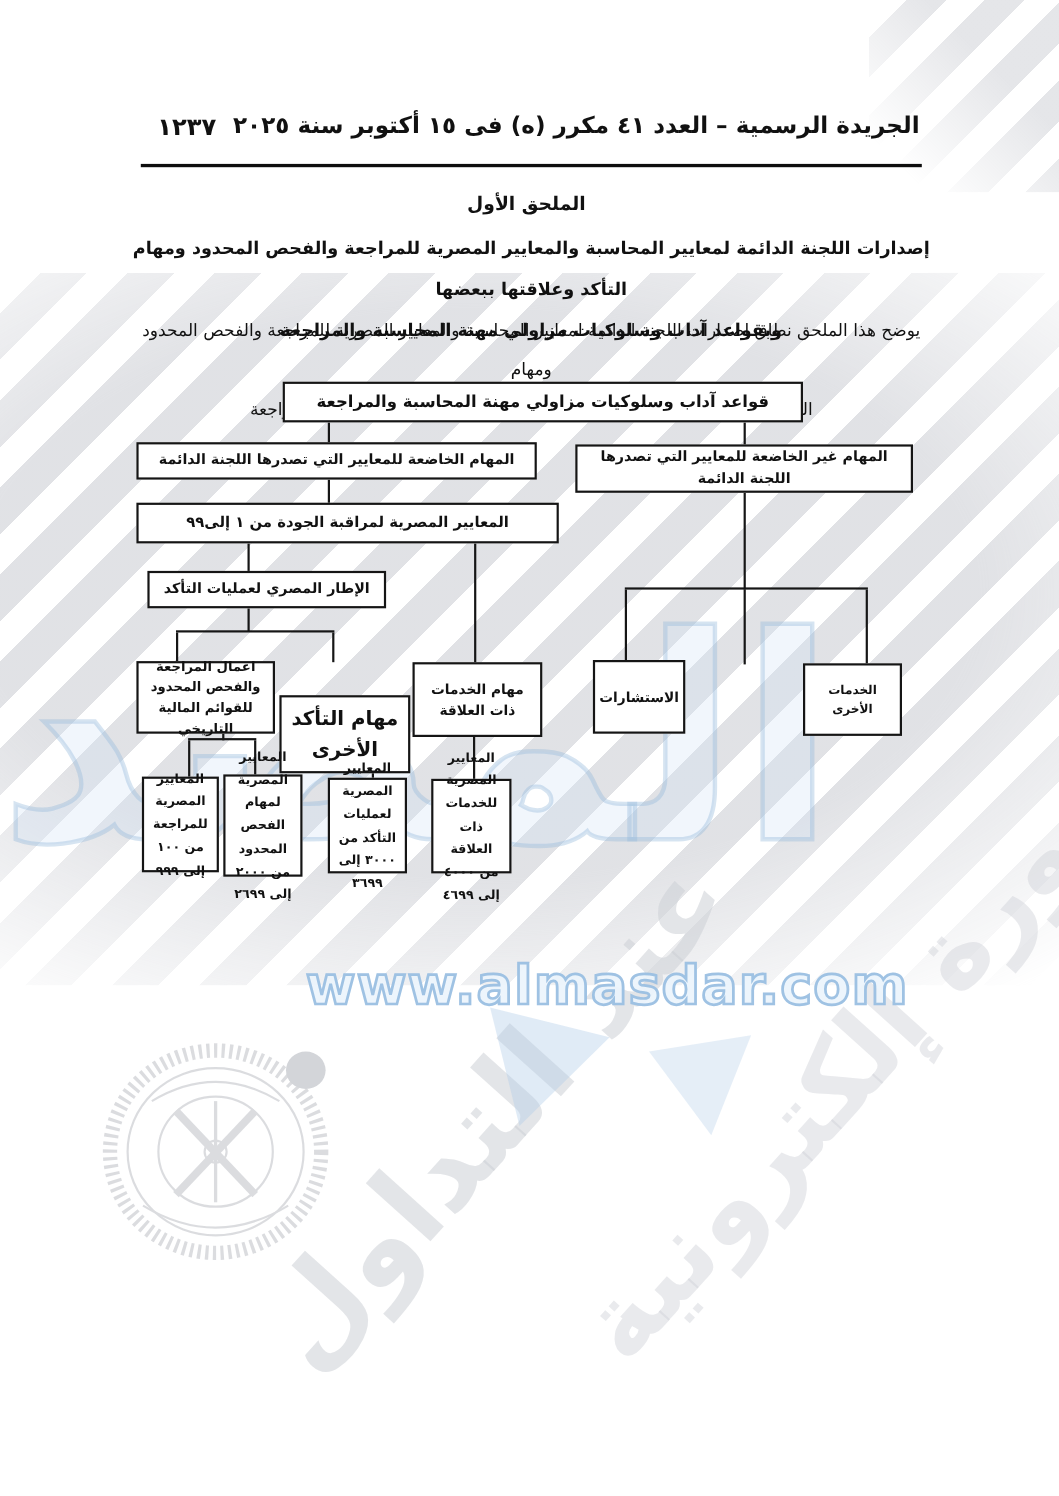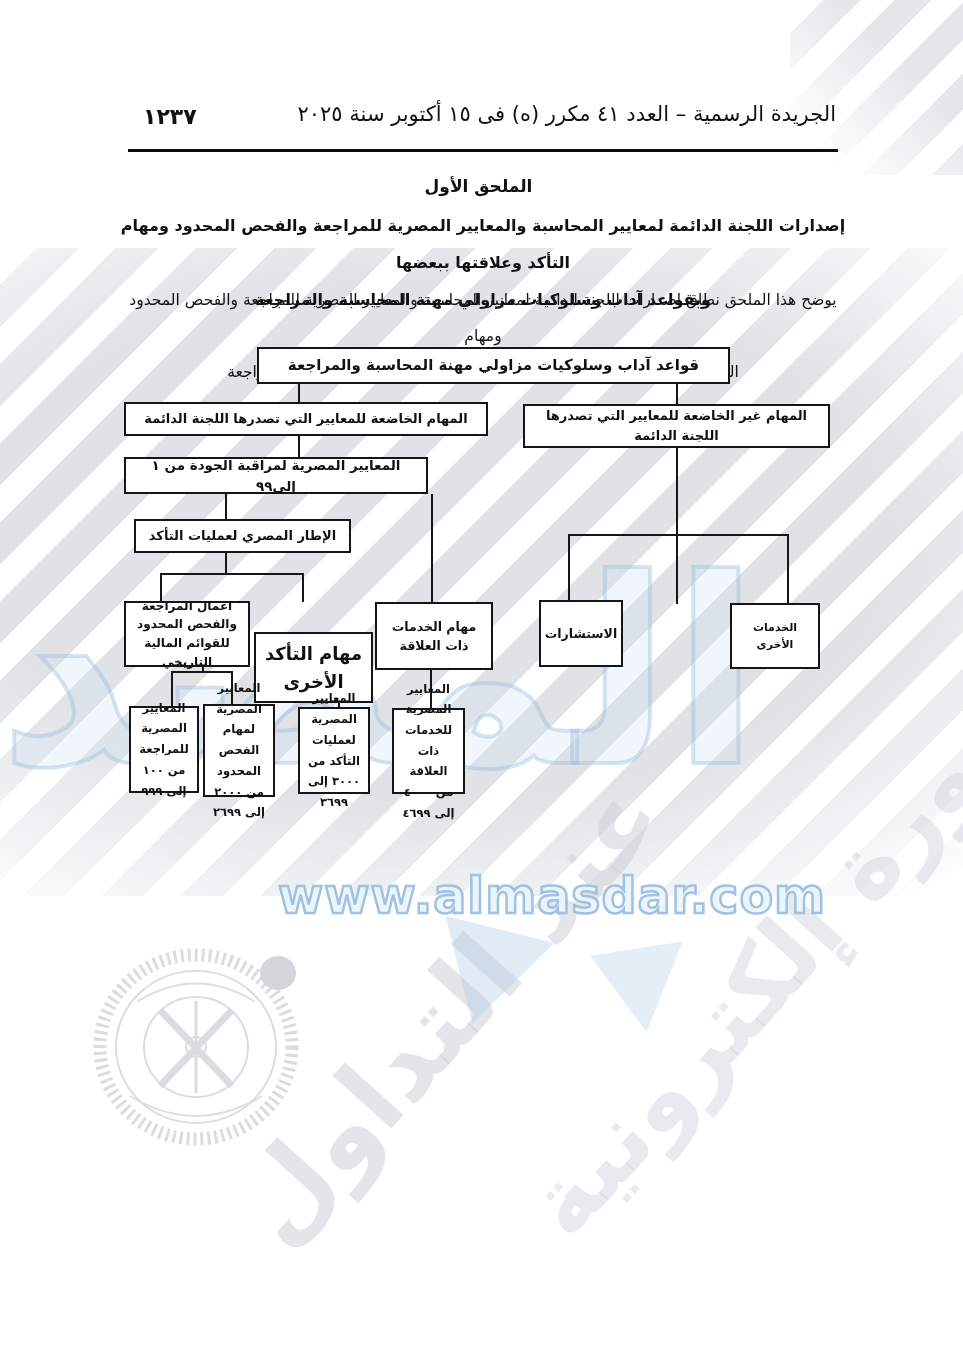--- a/index.html
+++ b/index.html
@@ -43,21 +43,21 @@
             background:#d3d5d9;z-index:1;}
   .site-mark{
     position:absolute;left:278px;top:868px;z-index:3;direction:ltr;
     font-size:49px;font-weight:700;letter-spacing:1px;white-space:nowrap;
     color:rgba(236,244,252,.92);
     -webkit-text-stroke:2.5px rgba(154,191,226,.95);
   }
   
   .hdr{position:absolute;left:128px;top:102px;width:708px;z-index:2;
        display:flex;justify-content:space-between;align-items:flex-start;}
-  .hdr-issue{font-size:21px;font-weight:400;}
+  .hdr-issue{font-size:21px;font-weight:700;}
   .hdr-page{font-size:22px;font-weight:700;padding-top:2px;margin-left:15px;}
   .rule{position:absolute;left:128px;top:149px;width:710px;height:3px;background:#0d0d0d;z-index:2;}
   .appendix-title{position:absolute;left:0;top:176px;width:957px;text-align:center;
                   font-size:17px;font-weight:700;z-index:2;}
   .heading{position:absolute;left:120px;top:207px;width:726px;z-index:2;
            font-size:16px;font-weight:700;line-height:37px;text-align:center;}
   .intro{position:absolute;left:120px;top:282px;width:726px;z-index:2;
          font-size:15.5px;font-weight:400;line-height:36px;text-align:center;}
   
   .box{position:absolute;z-index:2;background:#fff;border:2px solid #151515;box-sizing:border-box;
@@ -135,21 +135,21 @@
   <div class="vline" style="left:231px;top:673px;height:33px"></div>
   <div class="vline" style="left:338px;top:665px;height:44px"></div>
   <div class="vline" style="left:430px;top:668px;height:42px"></div>
 
   <div class="box" style="left:257px;top:347px;width:473px;height:37px;font-size:15px">قواعد آداب وسلوكيات مزاولي مهنة المحاسبة والمراجعة</div>
 
   <div class="box" style="left:124px;top:402px;width:364px;height:34px;font-size:13px">المهام الخاضعة للمعايير التي تصدرها اللجنة الدائمة</div>
 
   <div class="box" style="left:523px;top:404px;width:307px;height:44px;font-size:13px">المهام غير الخاضعة للمعايير التي تصدرها اللجنة الدائمة</div>
 
-  <div class="box" style="left:124px;top:457px;width:304px;height:37px;font-size:13.5px">المعايير المصرية لمراقبة الجودة من ١ إلى٩٩</div>
+  <div class="box" style="left:124px;top:457px;width:384px;height:37px;font-size:13.5px">المعايير المصرية لمراقبة الجودة من ١ إلى٩٩</div>
 
   <div class="box" style="left:134px;top:519px;width:217px;height:34px;font-size:13px">الإطار المصري لعمليات التأكد</div>
 
   <div class="box" style="left:124px;top:601px;width:126px;height:66px;font-size:12px">اعمال المراجعة والفحص المحدود للقوائم المالية التاريخي</div>
 
   <div class="box" style="left:254px;top:632px;width:119px;height:71px;font-size:18px">مهام التأكد الأخرى</div>
 
   <div class="box" style="left:375px;top:602px;width:118px;height:68px;font-size:12.5px">مهام الخدمات ذات العلاقة</div>
 
   <div class="box" style="left:539px;top:600px;width:84px;height:67px;font-size:12.5px">الاستشارات</div>

